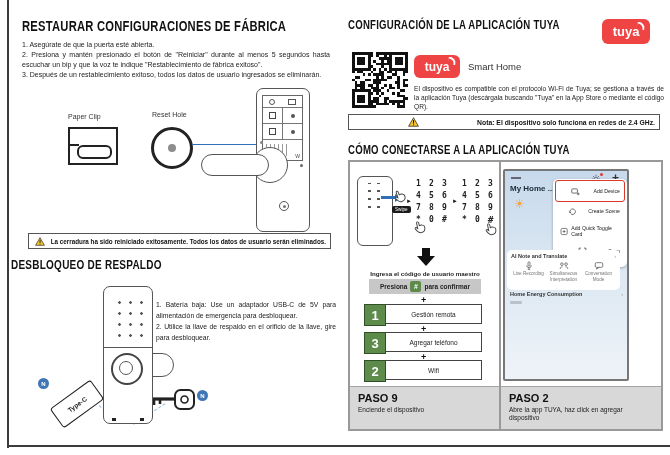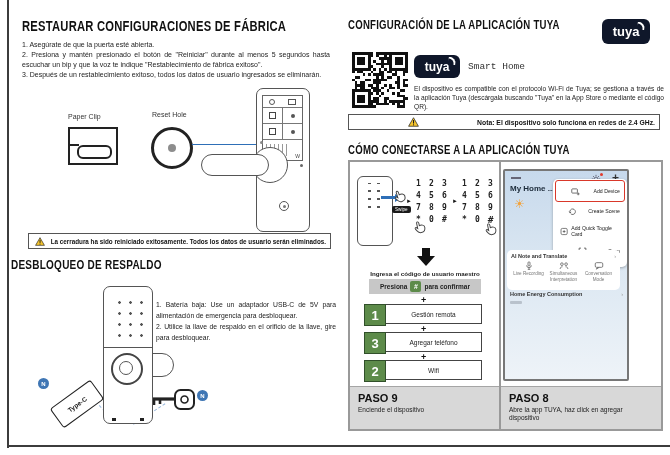--- a/index.html
+++ b/index.html
@@ -8,21 +8,21 @@
   .abs{position:absolute;}
   .hd{position:absolute;font-weight:bold;color:#111;transform:scaleX(.8);transform-origin:left center;
       white-space:nowrap;letter-spacing:.3px;}
   .small{font-size:7px;line-height:10px;text-align:justify;color:#222;}
   .edge-l{position:absolute;left:7px;top:0;width:2px;height:448px;background:#3c3c3c;}
   .edge-b{position:absolute;left:7px;top:445px;width:663px;height:2px;background:#3c3c3c;}
   .warnbox{position:absolute;border:1px solid #555;display:flex;align-items:center;gap:4px;
            padding:0 4px;font-weight:bold;color:#111;background:#fff;box-sizing:border-box;}
   .outline{border:1.5px solid #555;background:#fff;position:absolute;box-sizing:border-box;}
   .dotgrid{background-image:radial-gradient(#555 1.2px,transparent 1.5px);}
-  .tuya-badge{position:absolute;background:#0f172a;border-radius:6px;color:#fff;font-weight:bold;
+  .tuya-badge{position:absolute;background:#ef4444;border-radius:6px;color:#fff;font-weight:bold;
               display:flex;align-items:center;justify-content:center;}
   .tuya-badge .swoosh{position:absolute;width:6px;height:6px;border-top:2px solid #fff;border-right:2px solid #fff;
               border-radius:0 7px 0 0;transform:rotate(8deg);}
   .dash-blue{position:absolute;border-top:1.5px dashed #9ab8dc;transform-origin:left top;}
   .badge-dot{position:absolute;width:11px;height:11px;border-radius:50%;background:#3f76b4;color:#fff;
              font-size:6px;font-weight:bold;display:flex;align-items:center;justify-content:center;}
   .figure{position:absolute;left:348px;top:160px;width:315px;height:271px;border:2px solid #999;
           display:flex;box-sizing:border-box;background:#fff;}
   .panel{position:relative;height:100%;}
   .keypad{position:absolute;display:grid;grid-template-columns:repeat(3,13px);grid-auto-rows:12px;
@@ -414,21 +414,21 @@
         <rect x="8" y="20" width="1" height="1"></rect>
         <rect x="17" y="20" width="1" height="1"></rect>
         <rect x="18" y="20" width="1" height="1"></rect>
         <rect x="19" y="20" width="1" height="1"></rect>
       </svg></div>
 
   <div class="tuya-badge" style="left:414px;top:55px;width:46px;height:23px;font-size:12px;">
     <span>tuya</span>
     <span class="swoosh" style="right:4px;top:2px;"></span>
   </div>
-  <div class="abs" style="left:468px;top:61px;font-size:9.5px;color:#333;font-weight:500;font-family:Liberation Mono, monospace;">Smart Home</div>
+  <div class="abs" style="left:468px;top:61px;font-size:9.5px;color:#333;font-weight:500;">Smart Home</div>
 
   <div class="abs small" style="left:414px;top:84px;width:250px;font-size:6.6px;line-height:9px;">El dispositivo es compatible con el protocolo Wi-Fi de Tuya; se gestiona a través de la aplicación Tuya (descárgala buscando "Tuya" en la App Store o mediante el código QR).</div>
 
   <div class="warnbox" style="left:348px;top:114px;width:312px;height:16px;font-size:6.8px;">
     <svg class="icon" width="11" height="10" viewBox="0 0 12 11">
       <path d="M6 .8 11.4 10.2H.6Z" fill="#f6c52e" stroke="#222" stroke-width=".8"></path>
       <rect x="5.5" y="3.4" width="1.1" height="3.8" fill="#111"></rect>
       <rect x="5.5" y="8.1" width="1.1" height="1.1" fill="#111"></rect>
     </svg>
     <span>Nota: El dispositivo solo funciona en redes de 2.4 GHz.</span>
@@ -611,18 +611,18 @@
         </div>
 
         <div class="abs" style="left:5px;top:120px;width:113px;display:flex;justify-content:space-between;font-size:5.5px;font-weight:bold;color:#333;">
           <span>Home Energy Consumption</span>
           <span class="chev">›</span>
         </div>
         <div class="abs" style="left:5px;top:130px;width:12px;height:3px;background:#b9c2cc;border-radius:1px;"></div>
       </div>
 
       <div class="footerstrip">
-        <div class="t">PASO 8</div>
+        <div class="t">PASO 2</div>
         <div class="c" style="width:130px;">Abre la app TUYA, haz click en agregar dispositivo</div>
       </div>
     </div>
   </div>
 </div>
 
 </body></html>

